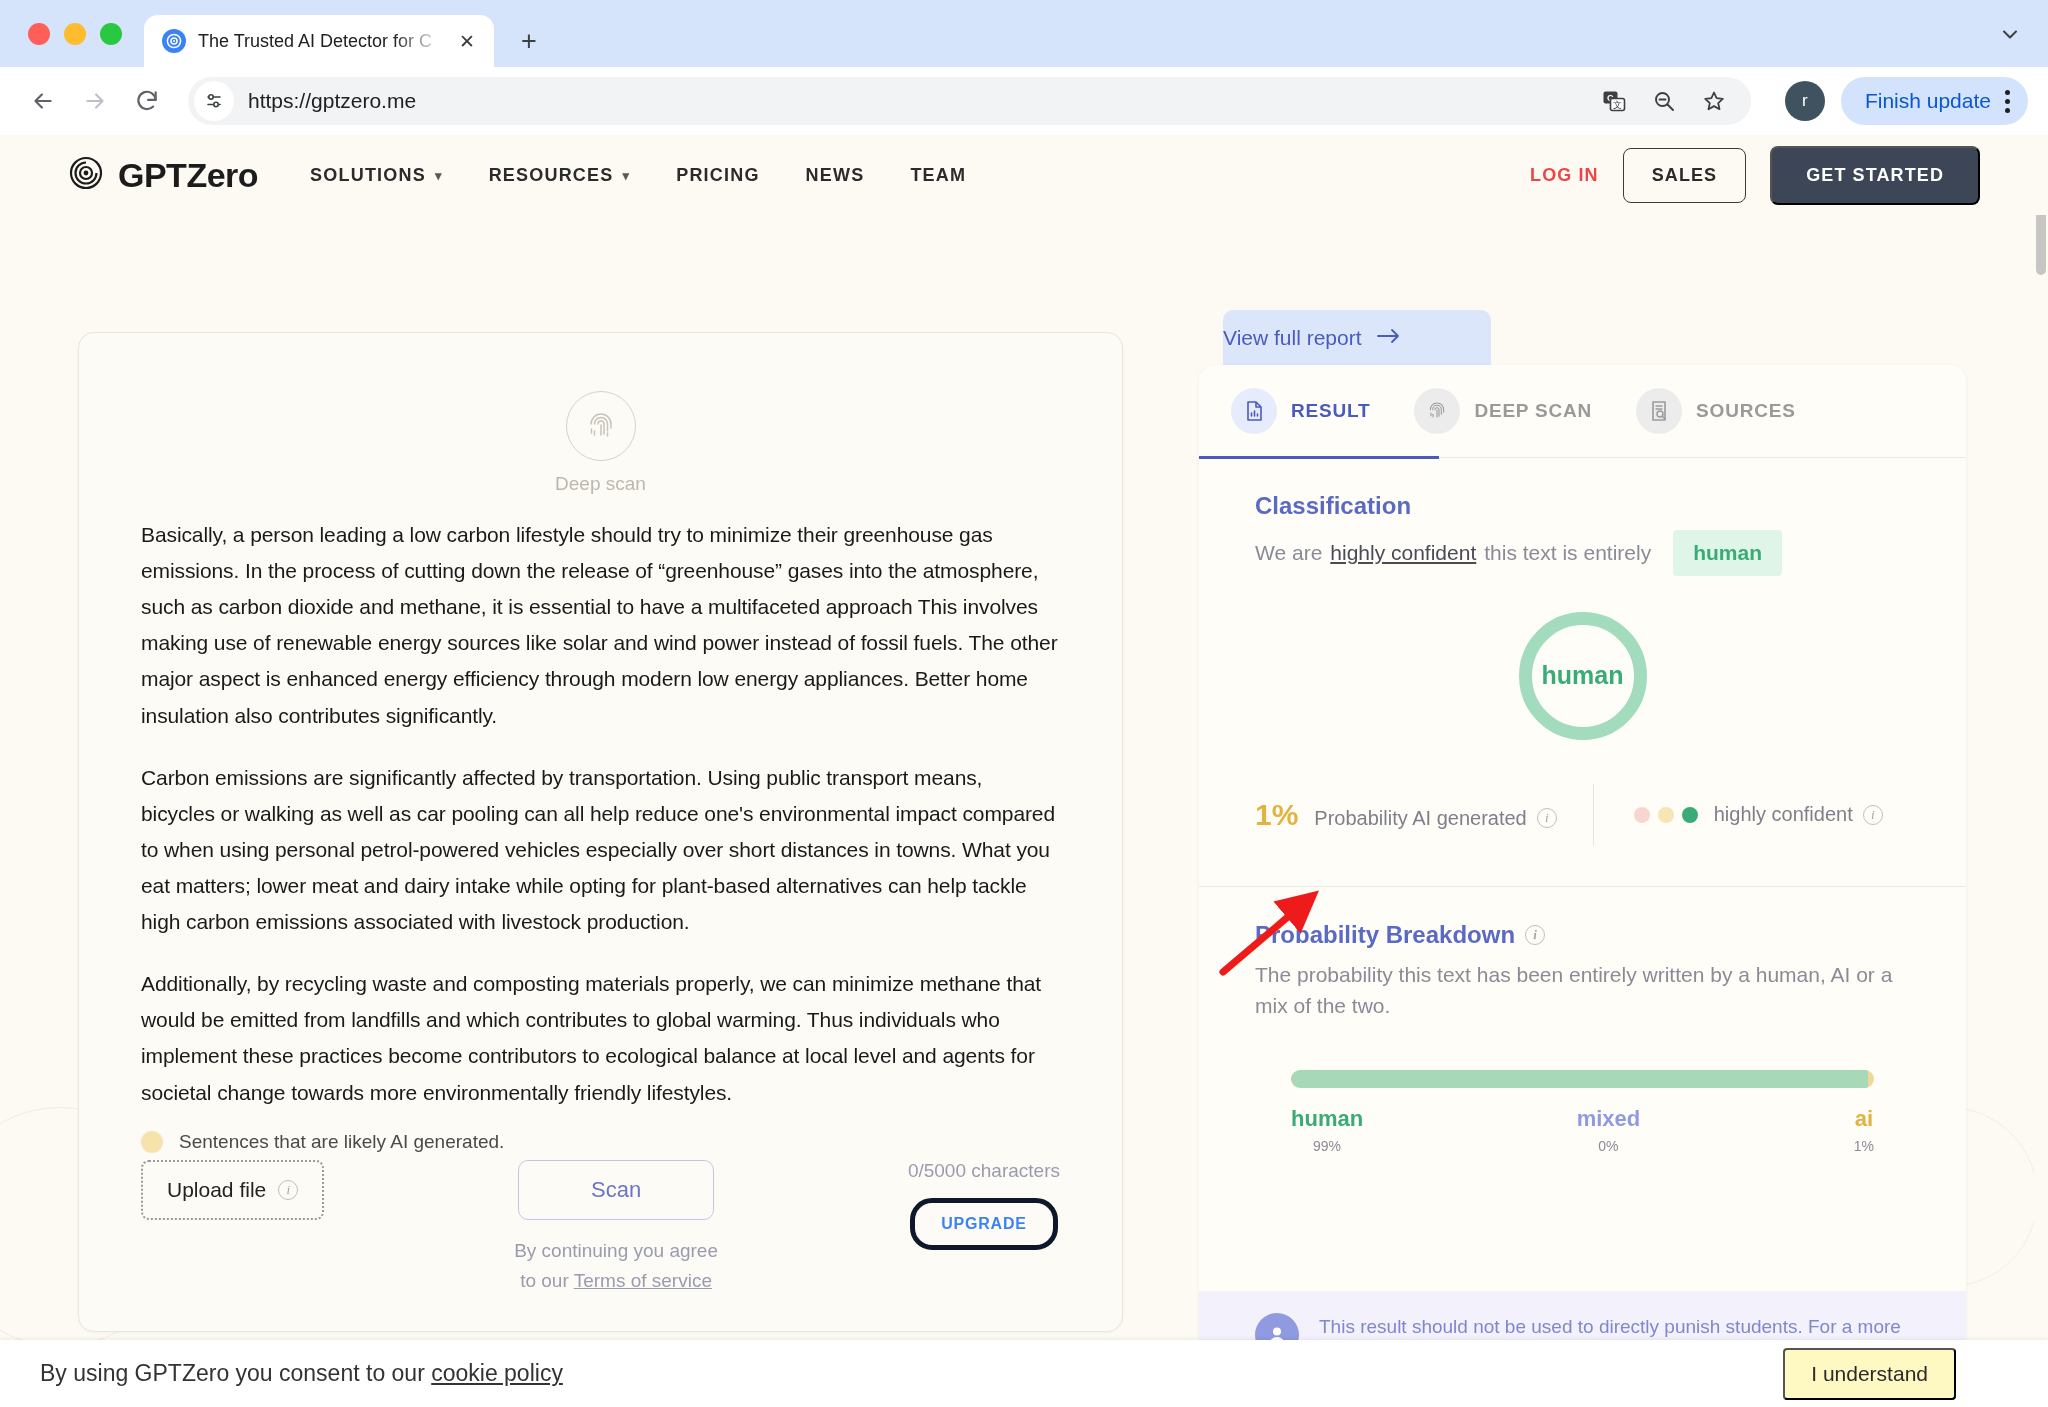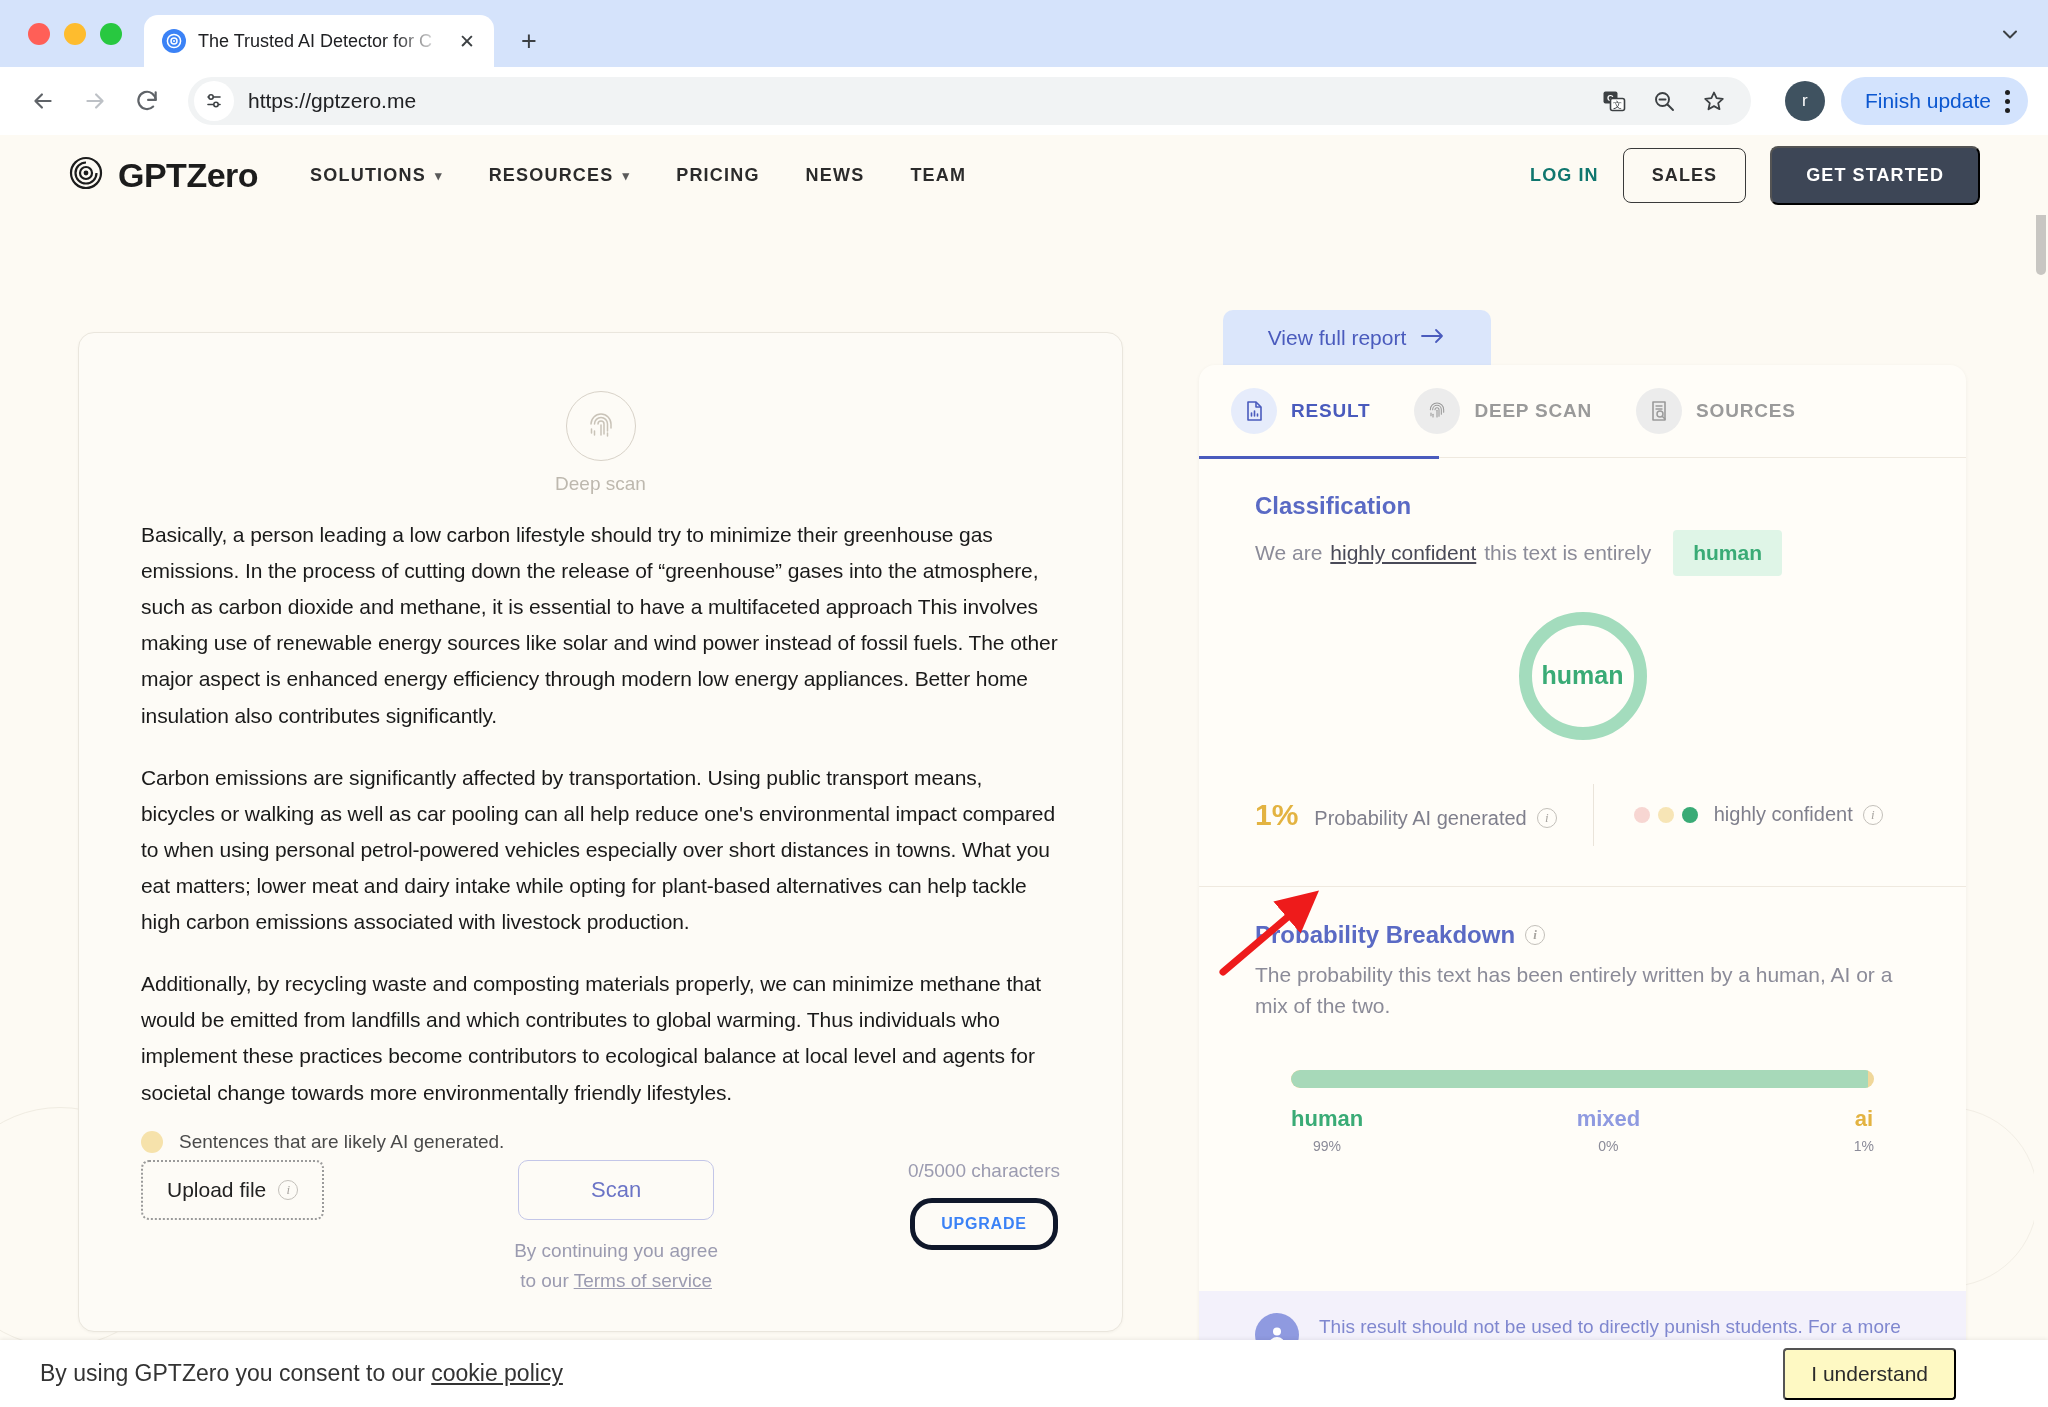--- a/index.html
+++ b/index.html
@@ -145,21 +145,21 @@
   }
   .logo { display: flex; align-items: center; gap: 14px; margin-right: 52px; }
   .logo-text { font-size: 34px; font-weight: bold; color: #1c1c1c; letter-spacing: -0.5px; }
   .mainnav { display: flex; align-items: center; gap: 46px; }
   .navitem {
     font-size: 18px; font-weight: bold; letter-spacing: 1.2px;
     color: #2b2b2b; display: flex; align-items: center; gap: 9px;
   }
   .chev { font-size: 13px; color: #5a5a5a; }
   .header-right { margin-left: auto; display: flex; align-items: center; gap: 24px; }
-  .login { font-size: 18px; font-weight: bold; letter-spacing: 1.1px; color: #0f766e; }
+  .login { font-size: 18px; font-weight: bold; letter-spacing: 1.1px; color: #ef4444; }
   .sales-btn {
     border: 1px solid #3a3a3a; border-radius: 8px;
     padding: 16px 28px; font-size: 18px; font-weight: bold; letter-spacing: 1.1px; color: #2b2b2b;
     background: transparent;
   }
   .started-btn {
     background: #3d4656; color: #fff; border-radius: 8px;
     padding: 17px 34px; font-size: 18px; font-weight: bold; letter-spacing: 1.1px;
   }
 
@@ -224,21 +224,21 @@
   }
 
   
   .report-wrap { position: absolute; left: 1199px; top: 175px; width: 767px; }
   .view-report {
     background: #dbe6fb;
     border-radius: 10px 10px 0 0;
     width: 268px;
     margin-left: 24px;
     height: 55px;
-    display: flex; align-items: center; justify-content: center; gap: 14px;
+    display: flex; align-items: center; justify-content: flex-start; gap: 14px;
     color: #4a5bbd; font-size: 21px;
   }
   .report-card {
     background: #fffdf8;
     border-radius: 16px;
     box-shadow: 0 1px 4px rgba(0,0,0,0.05);
     overflow: hidden;
     position: relative;
     height: 1035px;
   }

